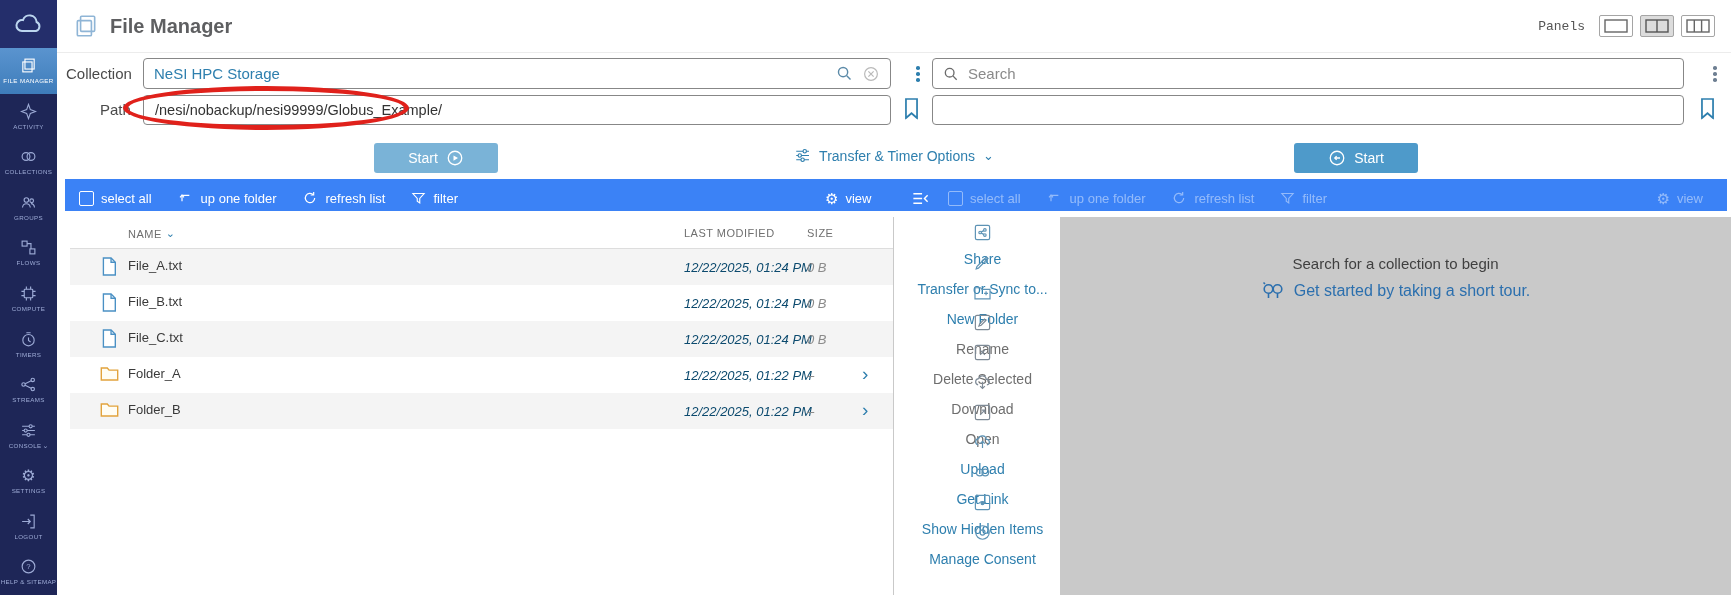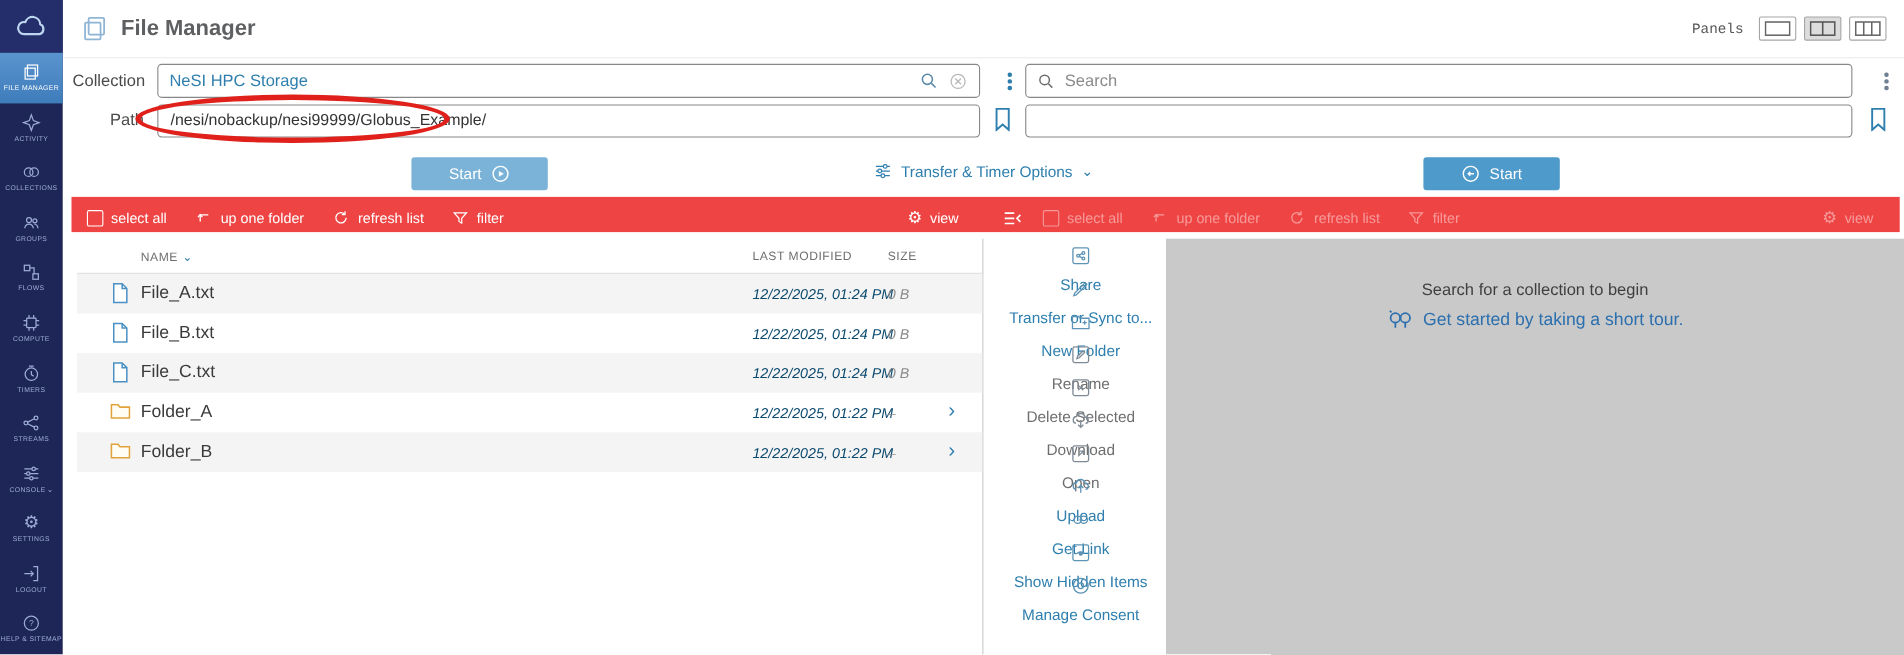--- a/index.html
+++ b/index.html
@@ -52,21 +52,21 @@
   .annotation-ellipse { position:absolute; left:66px; top:33px; width:286px; height:44px; border:5px solid #e0211b; border-radius:50%; pointer-events:none; z-index:6; }
 
   .actions-row { position:absolute; top:88px; left:0; width:100%; height:32px; }
   .start-btn { position:absolute; top:2px; width:124px; height:30px; border:none; border-radius:3px; color:#fff; font-size:14px; display:flex; align-items:center; justify-content:center; gap:8px; cursor:pointer; font-family:inherit; }
   .start-left { left:317px; background:rgba(78,154,202,.75); }
   .start-right { left:1237px; background:#4e9aca; }
   .transfer-options { position:absolute; left:50%; transform:translateX(-50%); top:6px; display:flex; align-items:center; gap:8px; color:#2e7fae; font-size:14px; cursor:pointer; }
   .transfer-options .chev { font-size:13px; }
 
   
-  .toolbar { position:absolute; top:126px; left:8px; width:1662px; height:32px; background:#ef4444; color:#fff; font-size:13px; }
+  .toolbar { position:absolute; top:126px; left:8px; width:1662px; height:32px; background:#3b82f6; color:#fff; font-size:13px; }
   .tb-group { position:absolute; top:0; height:38px; display:flex; align-items:center; gap:26px; }
   .tb-left { left:14px; }
   .tb-right { left:883px; opacity:.45; }
   .tb-item { display:flex; align-items:center; gap:7px; cursor:pointer; white-space:nowrap; }
   .cb { width:15px; height:15px; border:1.6px solid #fff; border-radius:2px; cursor:pointer; }
   .tb-view-left { position:absolute; left:760px; top:0; height:38px; display:flex; align-items:center; gap:7px; cursor:pointer; }
   .tb-view-right { position:absolute; right:24px; top:0; height:38px; display:flex; align-items:center; gap:7px; opacity:.45; cursor:pointer; }
   .gear { font-size:15px; line-height:1; }
   .tb-collapse { position:absolute; left:846px; top:0; height:38px; display:flex; align-items:center; cursor:pointer; }
 
@@ -75,21 +75,21 @@
   .file-panel { position:absolute; left:13px; top:0; width:824px; height:378px; background:#fff; border-right:1px solid #c9c9c9; }
   .cols { height:32px; border-bottom:1px solid #ddd; position:relative; font-size:11px; color:#6f6f6f; letter-spacing:.5px; }
   .col-name { position:absolute; left:58px; top:10px; display:flex; gap:4px; align-items:center; cursor:pointer; }
   .col-name .chev { color:#2e7fae; font-size:11px; }
   .col-mod { position:absolute; left:614px; top:10px; }
   .col-size { position:absolute; left:737px; top:10px; }
   .frow { height:36px; position:relative; cursor:pointer; }
   .frows .frow:nth-child(odd) { background:#f4f4f4; }
   .ficon { position:absolute; left:30px; top:7px; }
   .ficon.folder { top:9px; }
-  .fname { position:absolute; left:58px; top:9px; font-size:16px; color:#3a3a3a; }
+  .fname { position:absolute; left:58px; top:9px; font-size:13px; color:#3a3a3a; }
   .fdate { position:absolute; left:614px; top:11px; font-size:13px; font-style:italic; color:#0c4a6e; }
   .fsize { position:absolute; left:737px; top:11px; font-size:13px; font-style:italic; color:#8b8b8b; }
   .row-chev { position:absolute; left:792px; top:6px; color:#2e7fae; font-size:19px; cursor:pointer; }
 
   .menu-panel { position:absolute; left:838px; top:0; width:165px; height:378px; background:#fff; padding-top:6px; }
   .menu-item { height:30px; display:flex; align-items:center; gap:9px; padding-left:10px; font-size:14px; cursor:pointer; white-space:nowrap;flex-direction:column; }
   .menu-item.enabled { color:#2e7fae; }
   .menu-item.disabled { color:#6e6e6e; }
   .menu-item .mi { color:#7e8a96; flex:0 0 auto; }
   .menu-item.enabled .mi { color:#5d93b5; }

